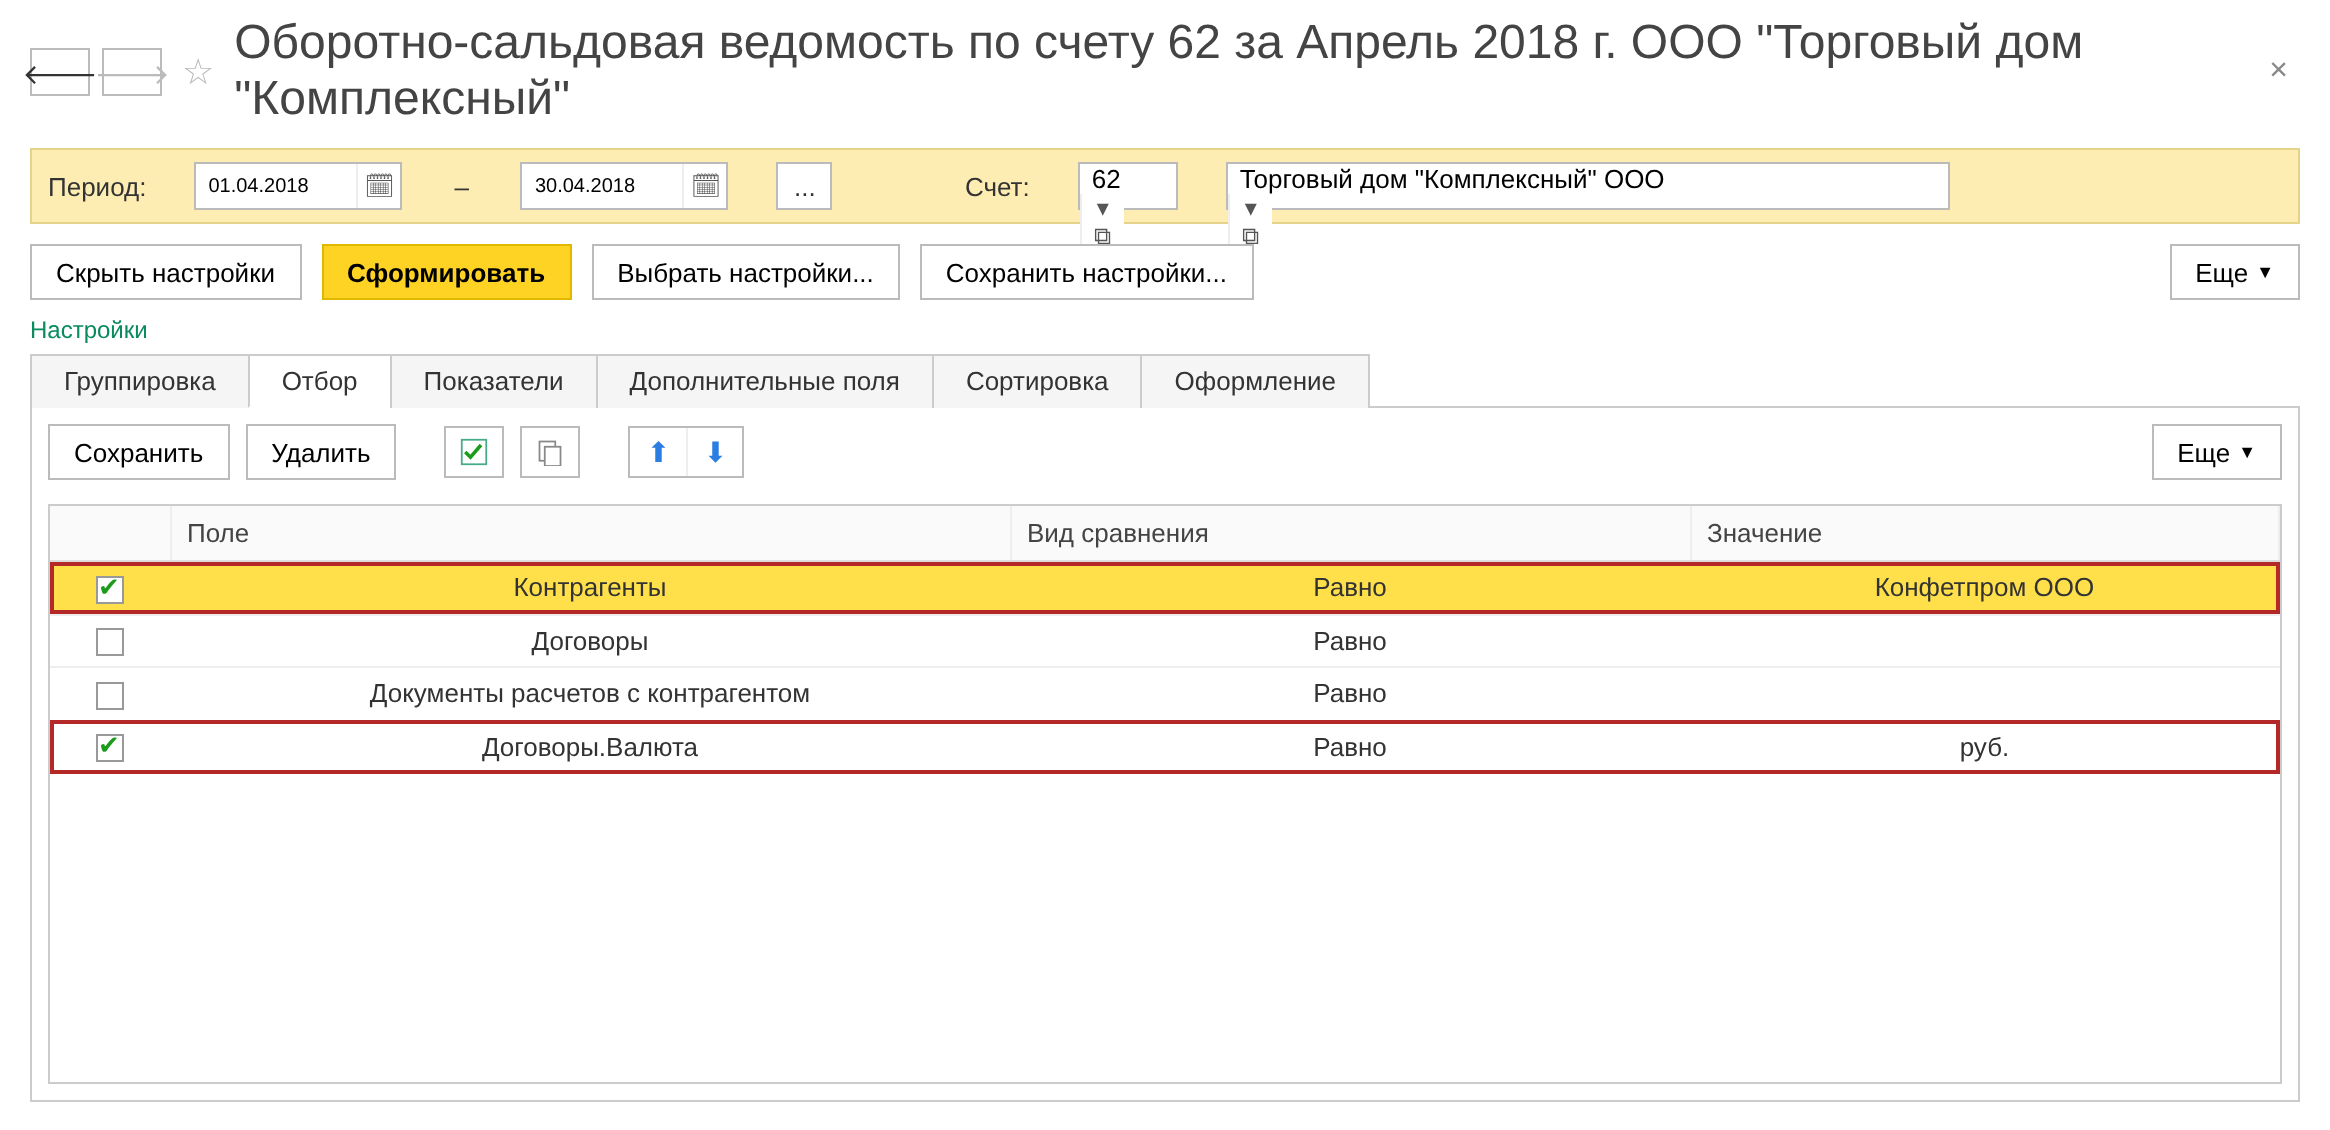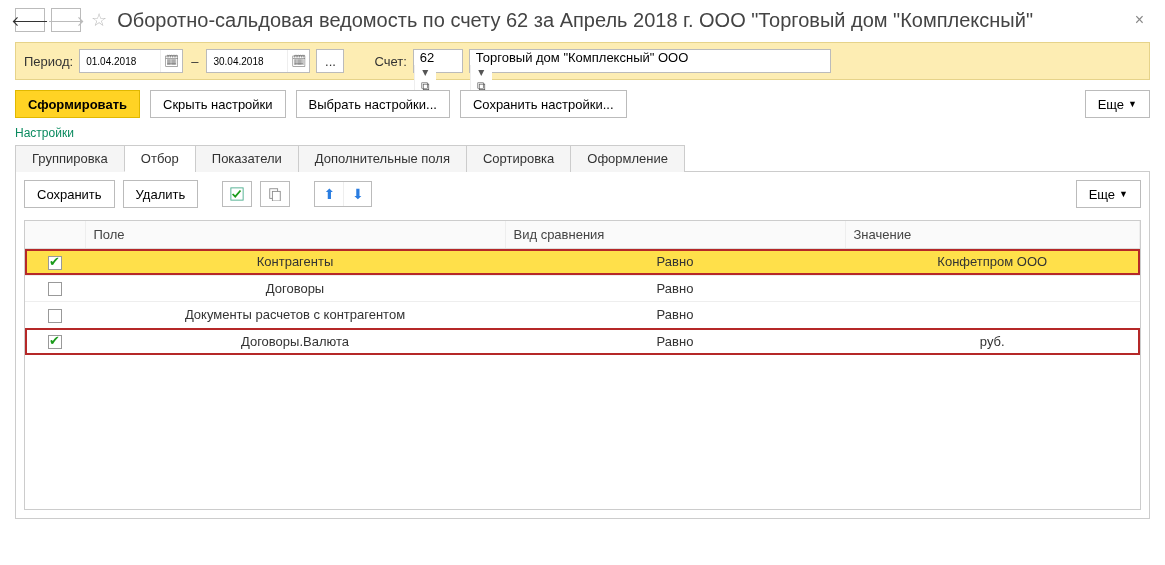--- a/index.html
+++ b/index.html
@@ -32,39 +32,39 @@
     font-size: 14px;
   }
   .nav-btn.disabled { color: #bbb; }
   .star-icon {
     font-size: 18px;
     color: #bbb;
     margin-left: 4px;
     margin-right: 4px;
   }
   .page-title {
-    font-size: 20px;
+    font-size: 24px;
     color: #444;
     flex: 1;
   }
   .close-x {
     font-size: 16px;
     color: #888;
     cursor: pointer;
     padding: 0 6px;
   }
 
   
   .period-bar {
     background: #fdedb3;
     border: 1px solid #e6d38a;
     padding: 6px 8px;
     display: flex;
     align-items: center;
-    gap: 6px;
+    gap: 24px;
     margin-bottom: 10px;
   }
   .lbl { color: #333; }
   .date-input {
     display: inline-flex;
     align-items: center;
     border: 1px solid #bbb;
     background: #fff;
     height: 24px;
   }
@@ -302,22 +302,22 @@
   </span>
 
   <span class="combo" style="flex:0 0 auto">
     <input style="width: 360px;" value="Торговый дом &quot;Комплексный&quot; ООО">
     <span class="dd-btn">▾</span>
     <span class="ext-btn">⧉</span>
   </span>
 </div>
 
 <div class="action-row">
+  <button class="btn">Скрыть настройки</button>
   <button class="btn primary">Сформировать</button>
-  <button class="btn">Скрыть настройки</button>
   <button class="btn">Выбрать настройки...</button>
   <button class="btn">Сохранить настройки...</button>
   <span class="spacer"></span>
   <button class="btn">
     <span>Еще</span>
     <span class="more-dd">▼</span>
   </button>
 </div>
 
 <div class="section-title">Настройки</div>

